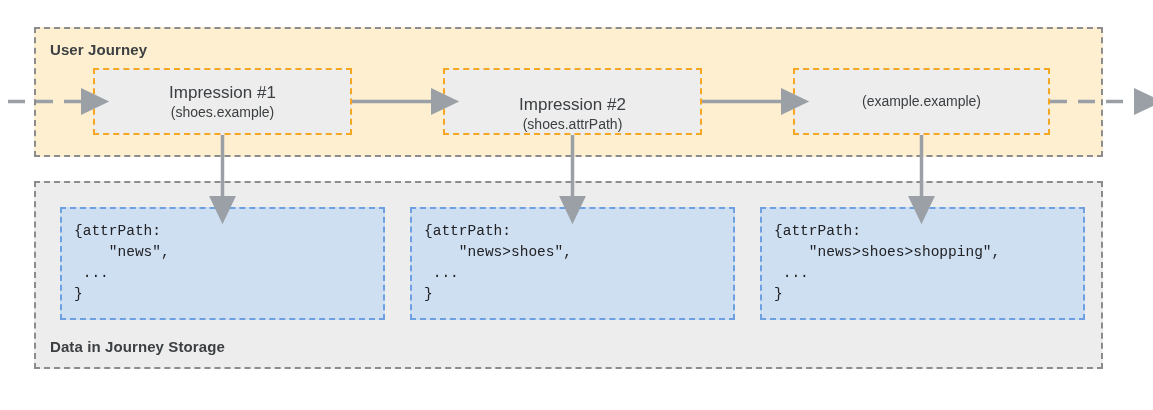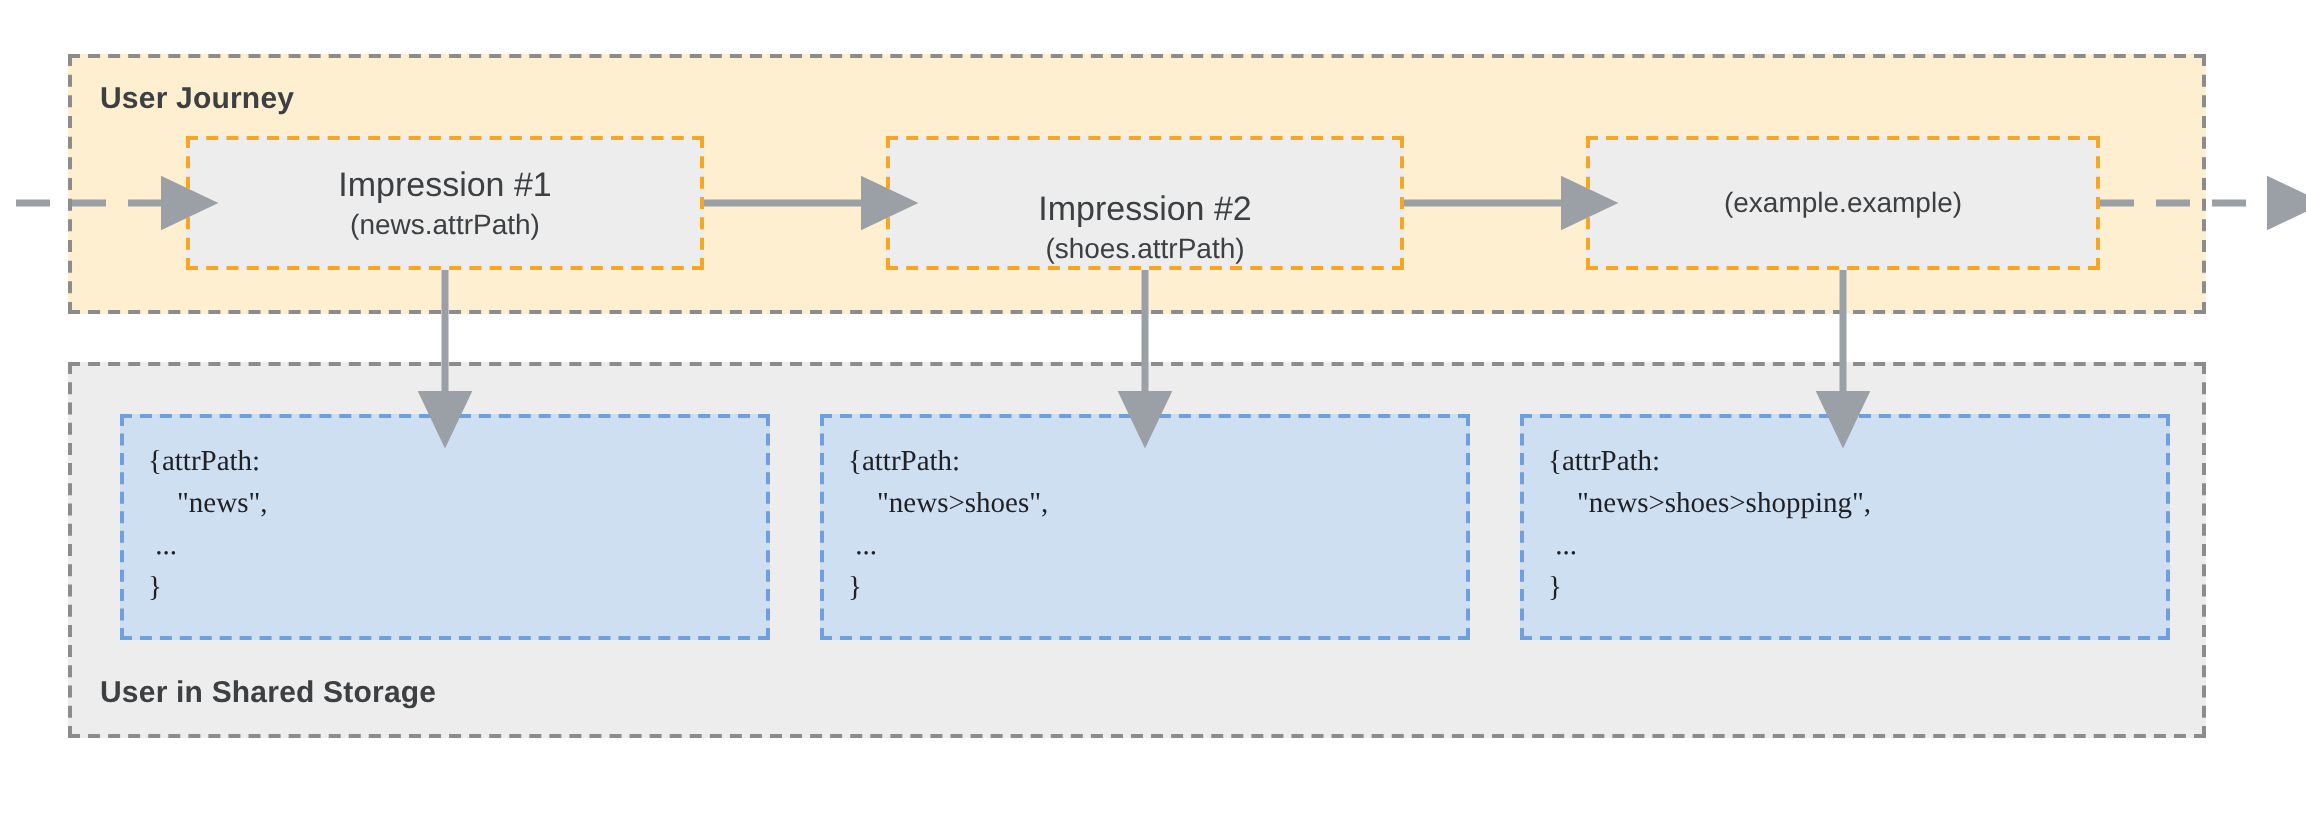--- a/index.html
+++ b/index.html
@@ -94,21 +94,21 @@
     position: absolute;
     box-sizing: border-box;
     background: #CFDFF2;
     border: 2px dashed #6E9FE0;
     top: 207px;
     height: 113px;
     padding: 12px 0 0 12px;
   }
   .databox pre {
     margin: 0;
-    font-family: Liberation Serif, serif;
+    font-family: Liberation Mono, monospace;
     font-size: 14.5px;
     line-height: 1.45;
     color: #202124;
     white-space: pre;
   }
   .db-1 { left: 60px;  width: 325px; }
   .db-2 { left: 410px; width: 325px; }
   .db-3 { left: 760px; width: 325px; }
 
   
@@ -123,26 +123,26 @@
 </head>
 <body>
 
 <div id="diagram">
 
   <div class="panel panel-journey">
     <div class="panel-label">User Journey</div>
   </div>
 
   <div class="panel panel-storage">
-    <div class="panel-label">User in Shared Storage</div>
+    <div class="panel-label">Data in Journey Storage</div>
   </div>
 
   <div class="impression imp-1">
     <div class="imp-title">Impression #1</div>
-    <div class="imp-sub">(news.attrPath)</div>
+    <div class="imp-sub">(shoes.example)</div>
   </div>
 
   <div class="impression imp-2">
     <div class="imp-title">Impression #2</div>
     <div class="imp-sub">(shoes.attrPath)</div>
   </div>
 
   <div class="impression imp-3">
     <div class="imp-sub">(example.example)</div>
   </div>

